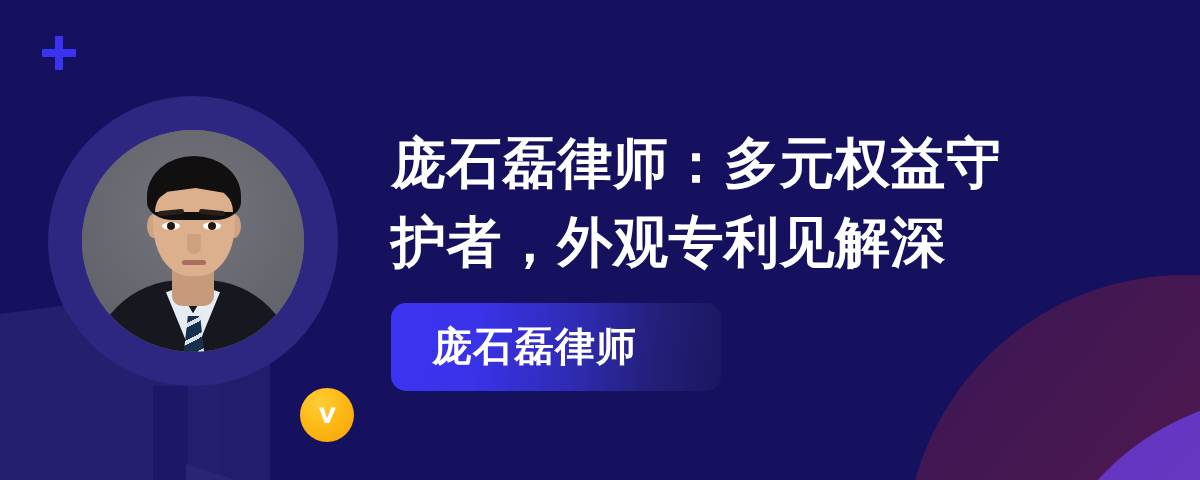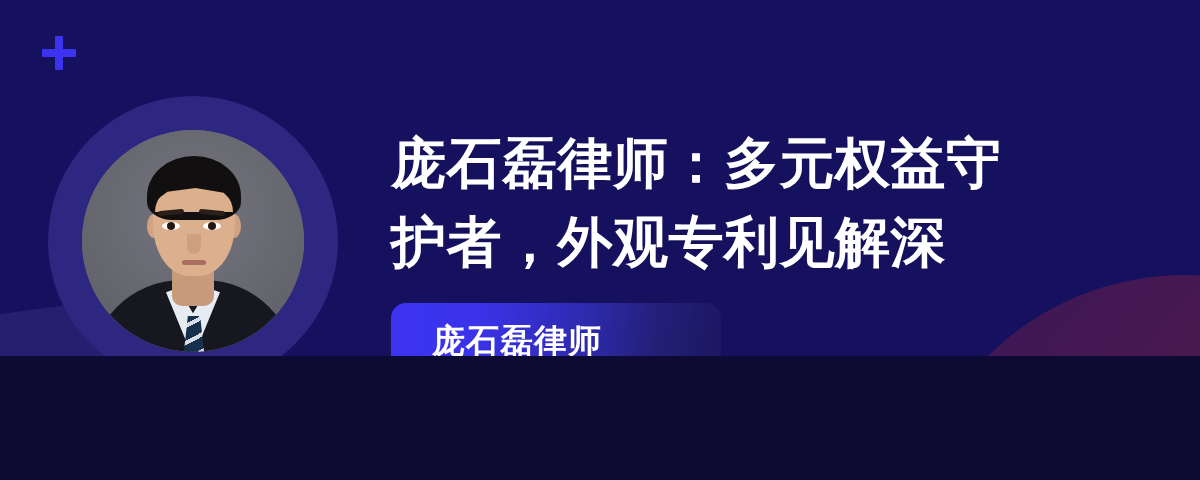--- a/index.html
+++ b/index.html
@@ -3,21 +3,21 @@
 <meta charset="utf-8">
 <style>
   html, body {
     margin: 0;
     padding: 0;
     background: #0d0b33;
   }
   #banner {
     position: relative;
     width: 1200px;
-    height: 356px;
+    height: 480px;
     overflow: hidden;
     background: #15115e;
     font-family: Liberation Sans, sans-serif;
   }
 
   
   .bg-layer {
     position: absolute;
     inset: 0;
     overflow: hidden;
@@ -290,21 +290,21 @@
   .cta-row {
     margin-top: 21px;
   }
   .cta-button {
     display: inline-block;
     min-width: 330px;
     padding: 16px 40px 17px 41px;
     border: none;
     border-radius: 15px;
     color: #ffffff;
-    font-size: 33px;
+    font-size: 40px;
     font-weight: bold;
     letter-spacing: 1px;
     text-align: left;
     font-family: inherit;
     background: linear-gradient(97deg, #3c34f0 0%, #3a33ea 26%, #2e2aad 58%, #231f77 80%, #1b1760 100%);
     cursor: pointer;
   }
 </style>
 </head>
 <body>

